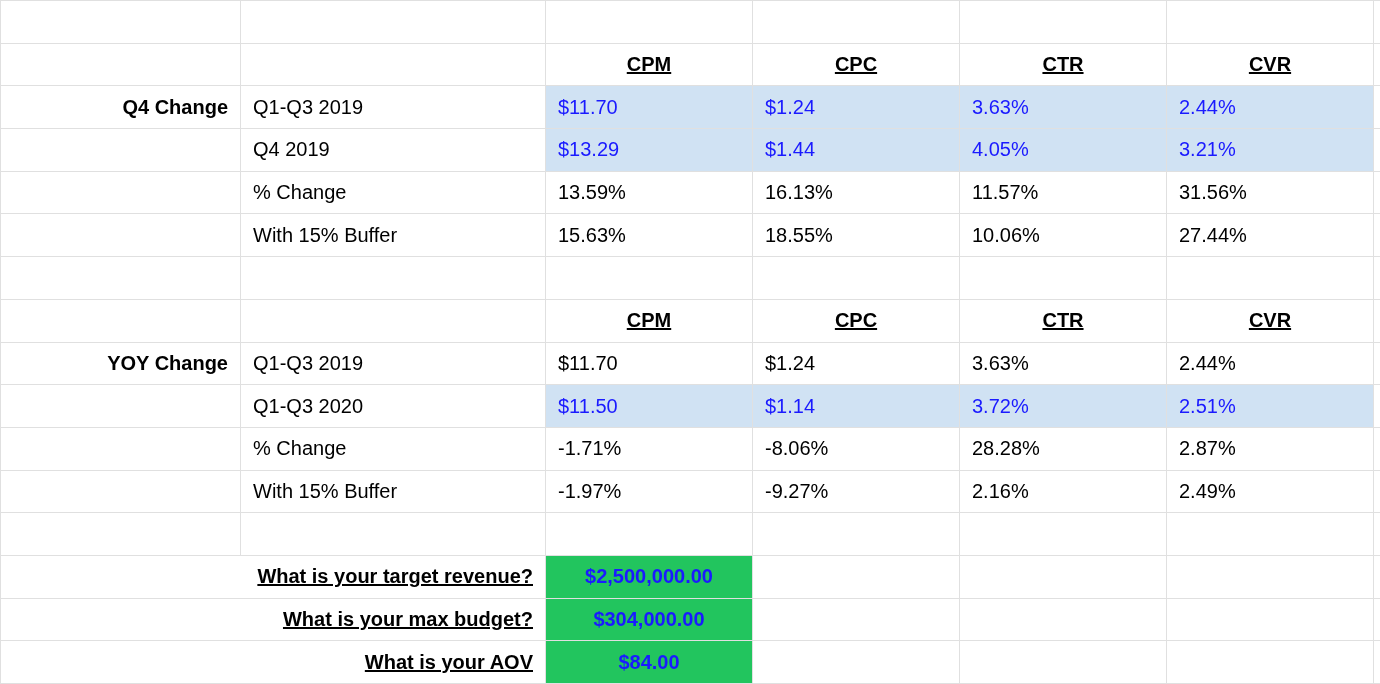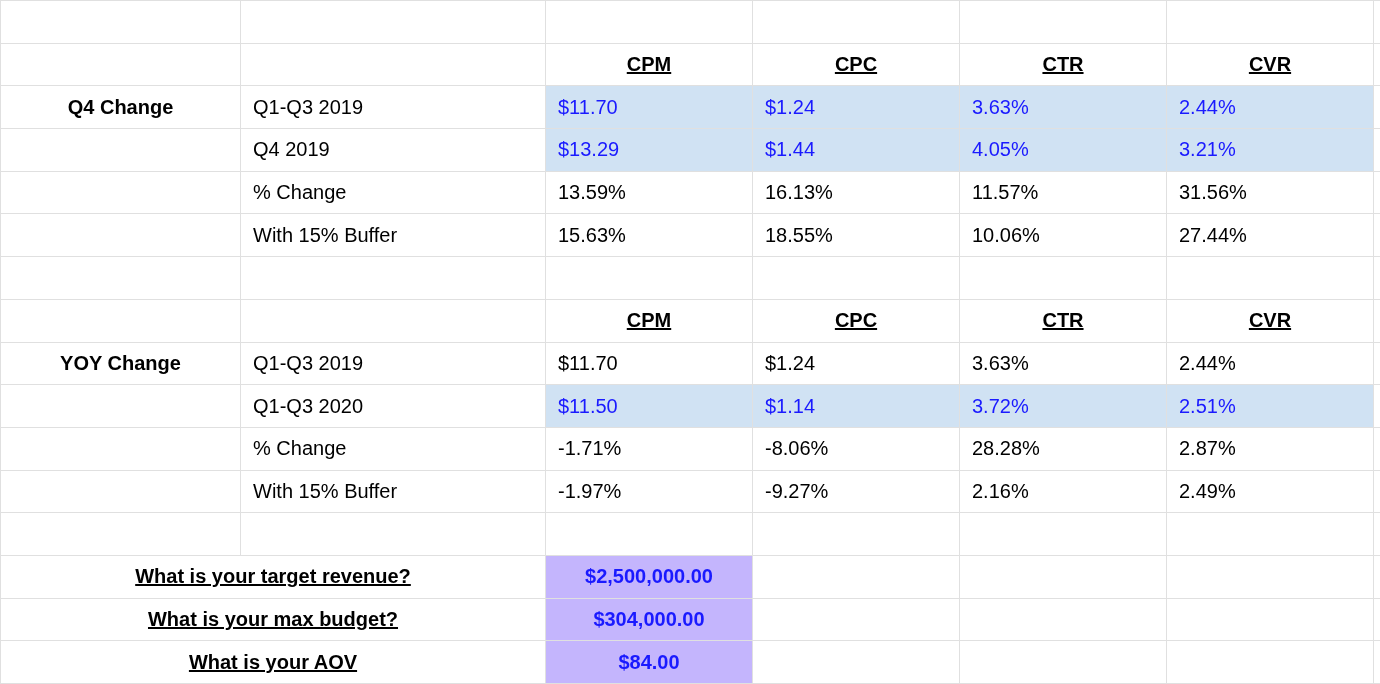--- a/index.html
+++ b/index.html
@@ -30,40 +30,40 @@
     .col-c, .col-d, .col-e, .col-f { width: 207px; }
     .col-g { width: 20px; }
 
     .hdr {
       font-weight: 700;
       text-decoration: underline;
       text-align: center;
     }
     .row-label-bold {
       font-weight: 700;
-      text-align: center;
+      text-align: right;
     }
     .row-label {
       text-align: left;
     }
     .val {
       text-align: left;
     }
     .blue-text { color: #1a1aff; }
     .highlight { background-color: #d0e2f3; }
     .q-label {
       font-weight: 700;
       text-decoration: underline;
-      text-align: center;
+      text-align: right;
     }
     .q-val {
       font-weight: 700;
       color: #1a1aff;
       text-align: center;
-      background-color: #c4b5fd;
+      background-color: #22c55e;
     }
   </style>
 </head>
 <body>
 
 <table class="sheet">
   <colgroup>
     <col class="col-a">
       <col class="col-b">
       <col class="col-c">

